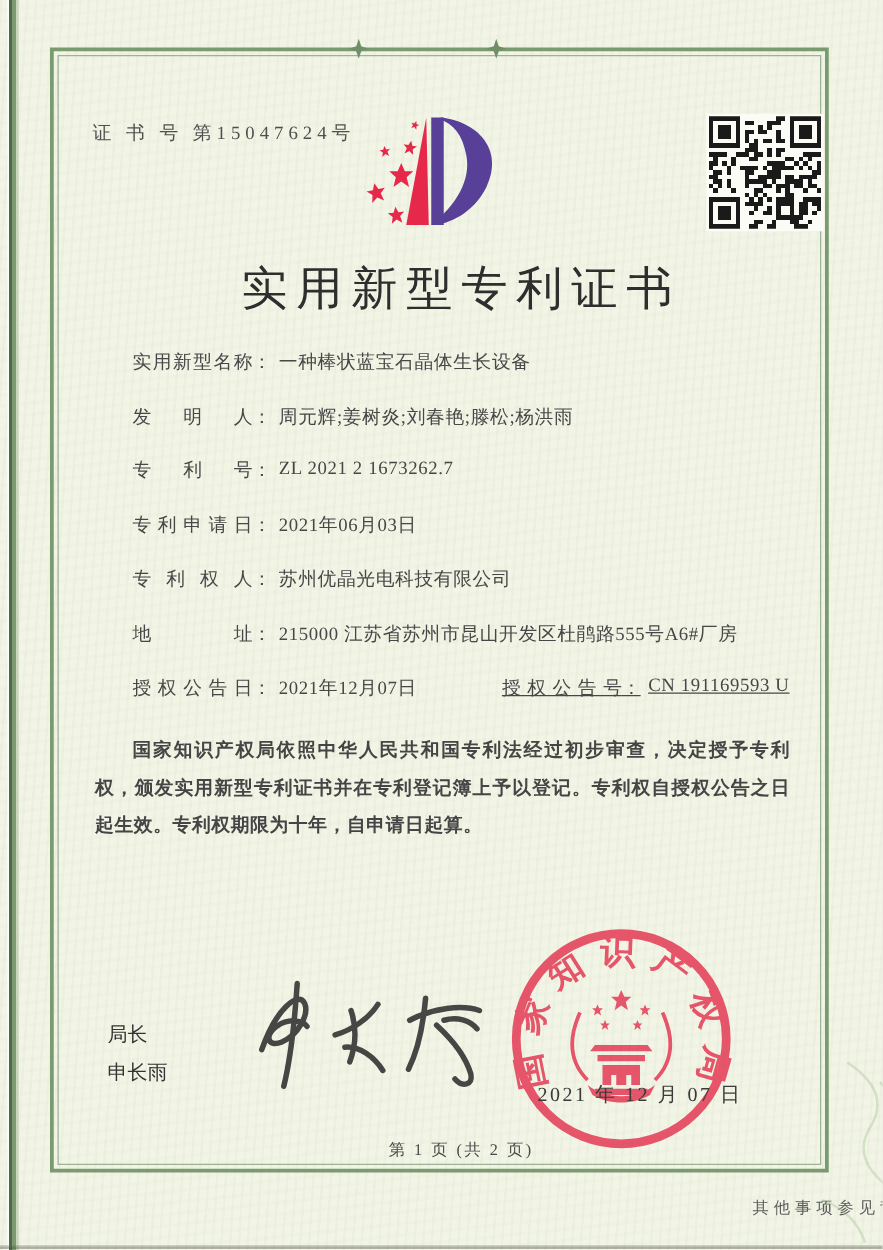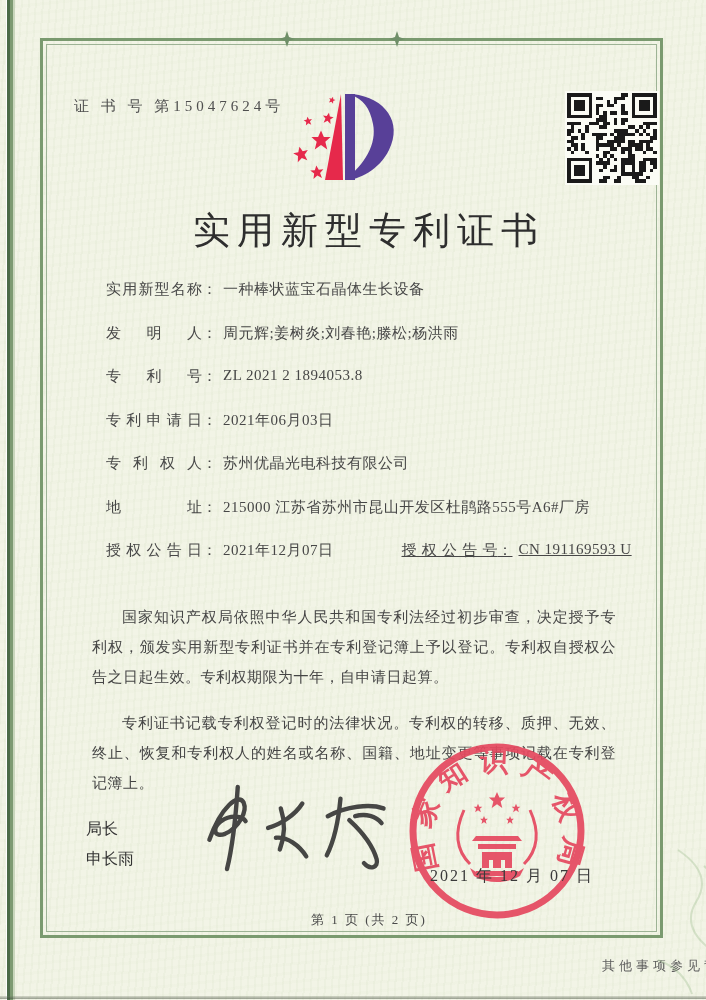--- a/index.html
+++ b/index.html
@@ -44,21 +44,21 @@
   .f-row{display:flex; align-items:flex-start; height:22px; margin-bottom:21.5px; white-space:nowrap;}
   .f-label{display:inline-block; width:96px; text-align:justify; text-align-last:justify; flex:none;}
   .f-colon{flex:none; margin-right:6px;}
   .f-value{letter-spacing:.5px;}
   .f-pair2{margin-left:68px; display:flex;text-decoration:underline;}
   .body-text{
     position:absolute; left:76px; top:586px; width:556px;
     font-size:15px; line-height:30px; color:#454545;
     text-align:justify; letter-spacing:.5px;
   }
-  .body-text p{margin:16px; text-indent:2em;}
+  .body-text p{margin:0; text-indent:2em;font-weight:bold;}
   .director{position:absolute; left:86px; top:814px; font-size:16px; color:#333; line-height:30px;}
   .signature{position:absolute; left:182px; top:776px; width:225px; height:100px;}
   .seal{position:absolute; left:406px; top:740px; width:182px; height:182px; opacity:.92;}
   .seal-date{
     position:absolute; left:430px; top:866px; font-size:16px;
     color:#3a3a3a; letter-spacing:2px; z-index:4;
   }
   .page-indicator{
     position:absolute; left:0; top:911px; width:100%;
     text-align:center; font-size:13px; letter-spacing:2px; color:#4a4a4a; z-index:3;
@@ -335,21 +335,21 @@
         <span class="f-value">一种棒状蓝宝石晶体生长设备</span>
     </div>
     <div class="f-row">
       <span class="f-label">发明人</span>
         <span class="f-colon">：</span>
         <span class="f-value">周元辉;姜树炎;刘春艳;滕松;杨洪雨</span>
     </div>
     <div class="f-row">
       <span class="f-label">专利号</span>
         <span class="f-colon">：</span>
-        <span class="f-value">ZL 2021 2 1894053.8</span>
+        <span class="f-value">ZL 2021 2 1673262.7</span>
     </div>
     <div class="f-row">
       <span class="f-label">专利申请日</span>
         <span class="f-colon">：</span>
         <span class="f-value">2021年06月03日</span>
     </div>
     <div class="f-row">
       <span class="f-label">专利权人</span>
         <span class="f-colon">：</span>
         <span class="f-value">苏州优晶光电科技有限公司</span>
@@ -366,21 +366,20 @@
       <span class="f-pair2">
         <span class="f-label">授权公告号</span>
           <span class="f-colon">：</span>
           <span class="f-value">CN 191169593 U</span>
       </span>
     </div>
   </div>
 
   <div class="body-text">
     <p>国家知识产权局依照中华人民共和国专利法经过初步审查，决定授予专利权，颁发实用新型专利证书并在专利登记簿上予以登记。专利权自授权公告之日起生效。专利权期限为十年，自申请日起算。</p>
-    <p>专利证书记载专利权登记时的法律状况。专利权的转移、质押、无效、终止、恢复和专利权人的姓名或名称、国籍、地址变更等事项记载在专利登记簿上。</p>
   </div>
 
   <div class="director">
     <div>局长</div>
     <div>申长雨</div>
   </div>
 
   <svg class="signature" viewBox="0 0 230 100" aria-label="申长雨">
     <g fill="none" stroke="#2f2f2f" stroke-width="4.5" stroke-linecap="round" stroke-linejoin="round" opacity=".88">
       <path d="M28,64 C40,30 58,16 63,26 C67,35 58,52 44,58 C33,62 30,53 40,45 C50,38 62,40 65,45"></path>

